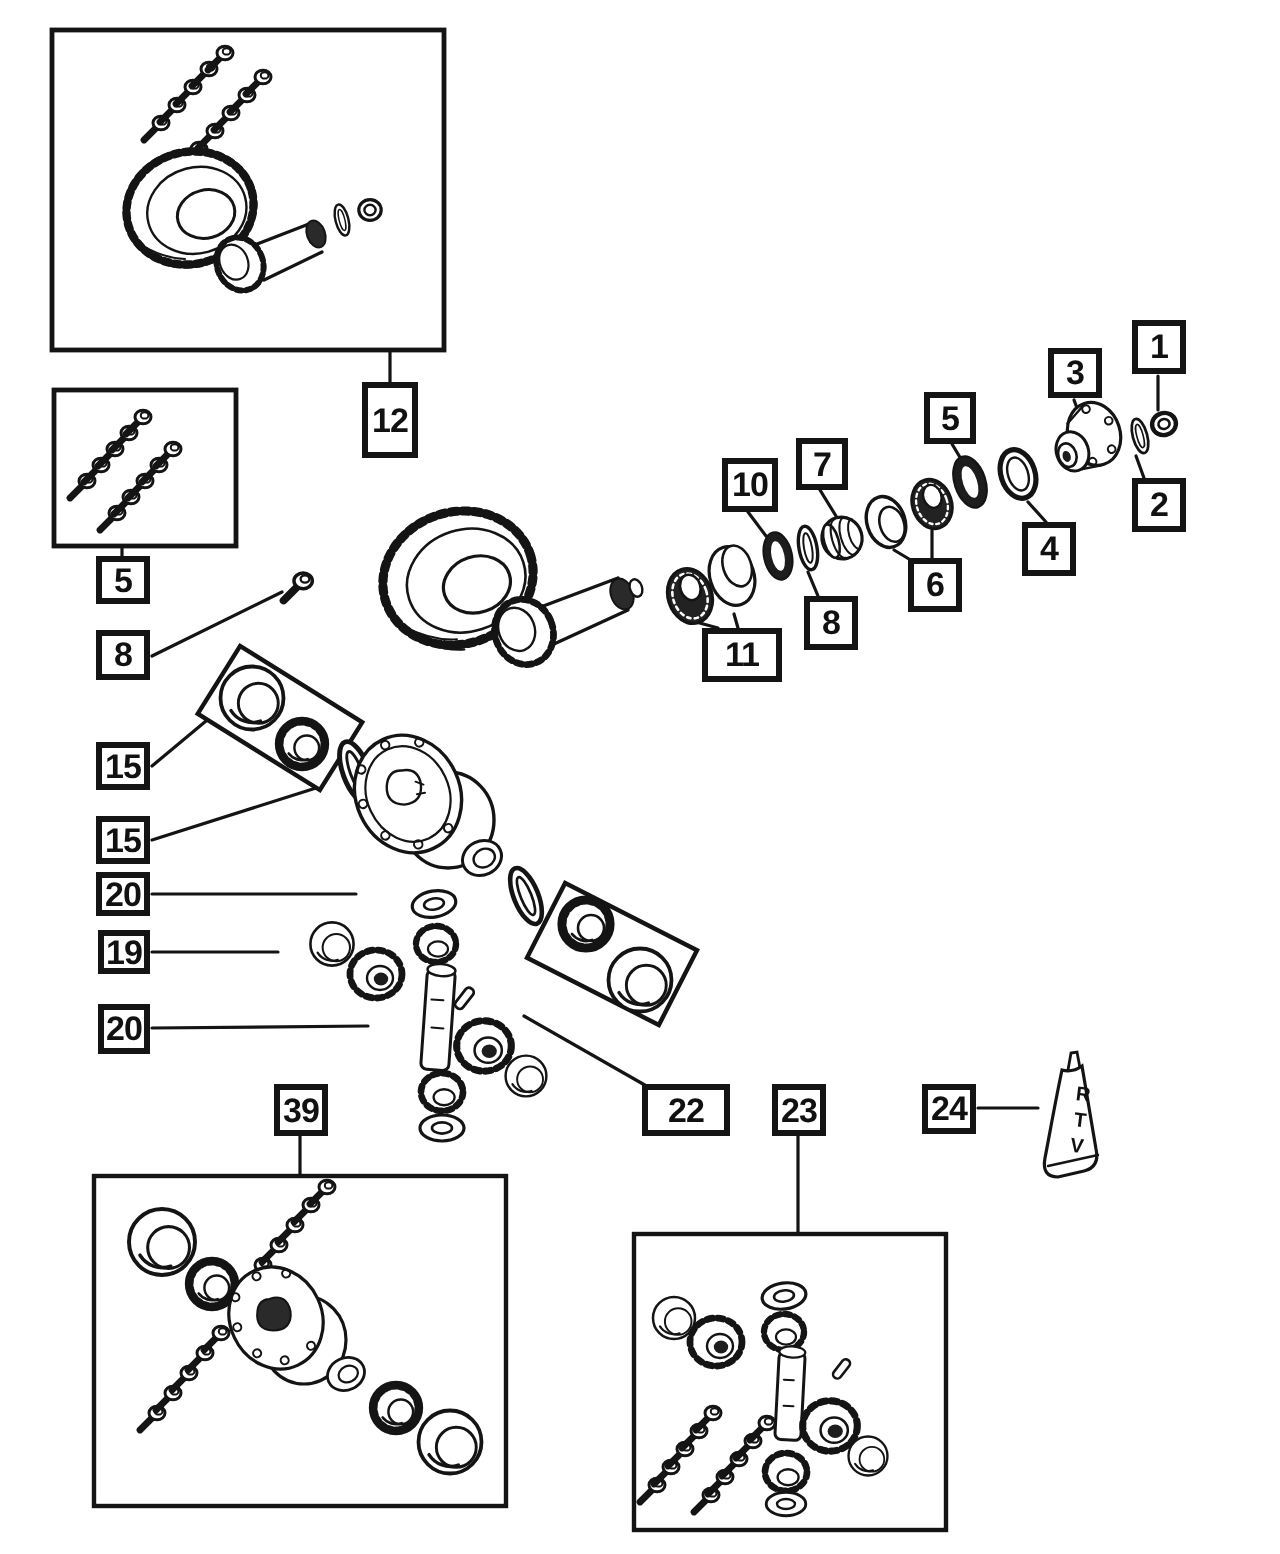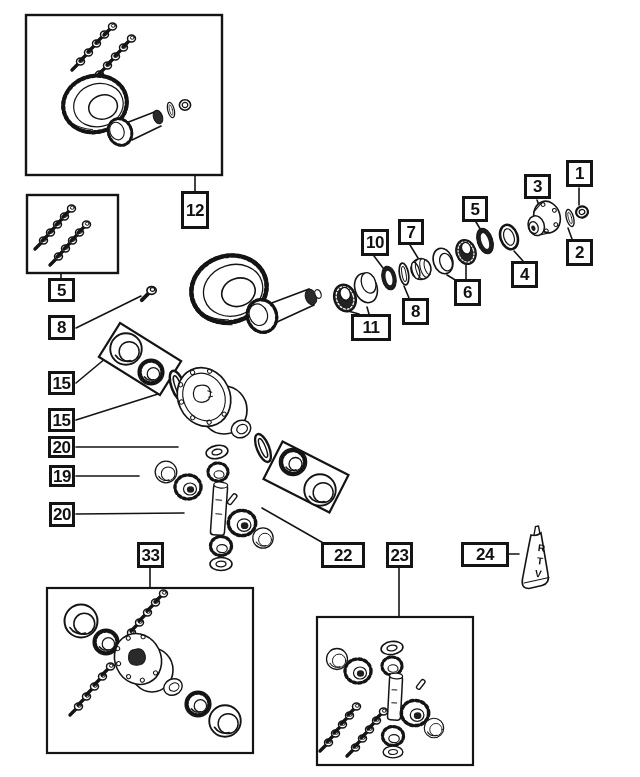--- a/index.html
+++ b/index.html
@@ -355,20 +355,20 @@
 <div class="callout" style="left:361px;top:229px;width:28px;height:27px">10</div>
 <div class="callout" style="left:351px;top:314px;width:40px;height:27px">11</div>
 <div class="callout" style="left:181px;top:191px;width:28px;height:38px">12</div>
 <div class="callout" style="left:48px;top:278px;width:27px;height:24px">5</div>
 <div class="callout" style="left:48px;top:315px;width:27px;height:25px">8</div>
 <div class="callout" style="left:48px;top:371px;width:27px;height:24px">15</div>
 <div class="callout" style="left:48px;top:408px;width:27px;height:24px">15</div>
 <div class="callout" style="left:48px;top:436px;width:27px;height:22px">20</div>
 <div class="callout" style="left:49px;top:465px;width:26px;height:22px">19</div>
 <div class="callout" style="left:49px;top:502px;width:26px;height:25px">20</div>
-<div class="callout" style="left:137px;top:542px;width:27px;height:26px">33</div>
+<div class="callout" style="left:137px;top:542px;width:27px;height:26px">39</div>
 <div class="callout" style="left:321px;top:542px;width:44px;height:26px">22</div>
 <div class="callout" style="left:386px;top:542px;width:27px;height:26px">23</div>
-<div class="callout" style="left:461px;top:542px;width:48px;height:25px">24</div>
+<div class="callout" style="left:461px;top:542px;width:27px;height:25px">24</div>
 
 <div class="rtv-text" style="left:529px;top:542px;width:16px;height:44px">RTV</div>
 
 </div>
 
 </body></html>

